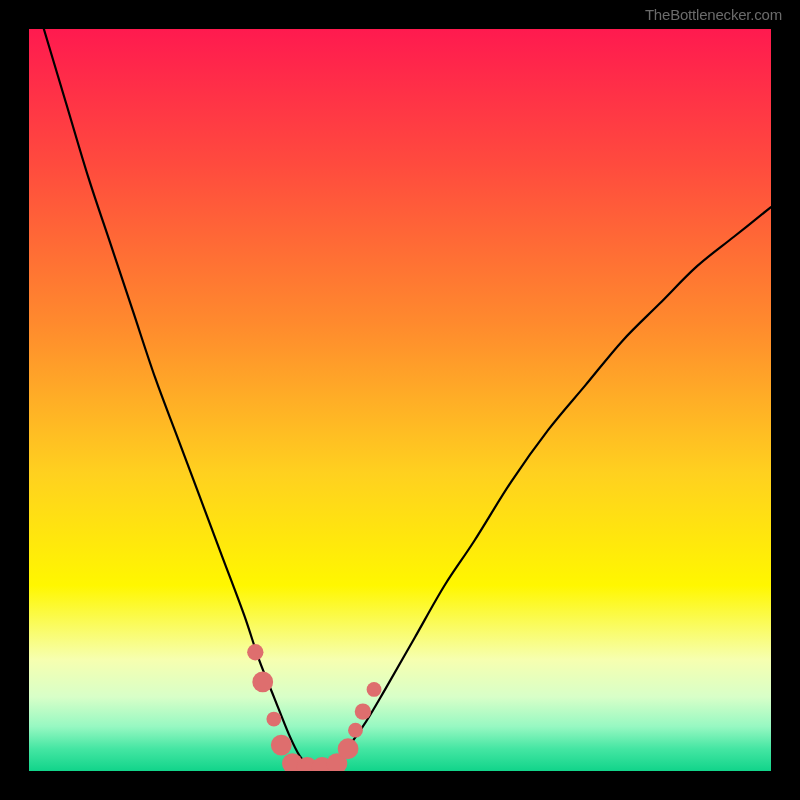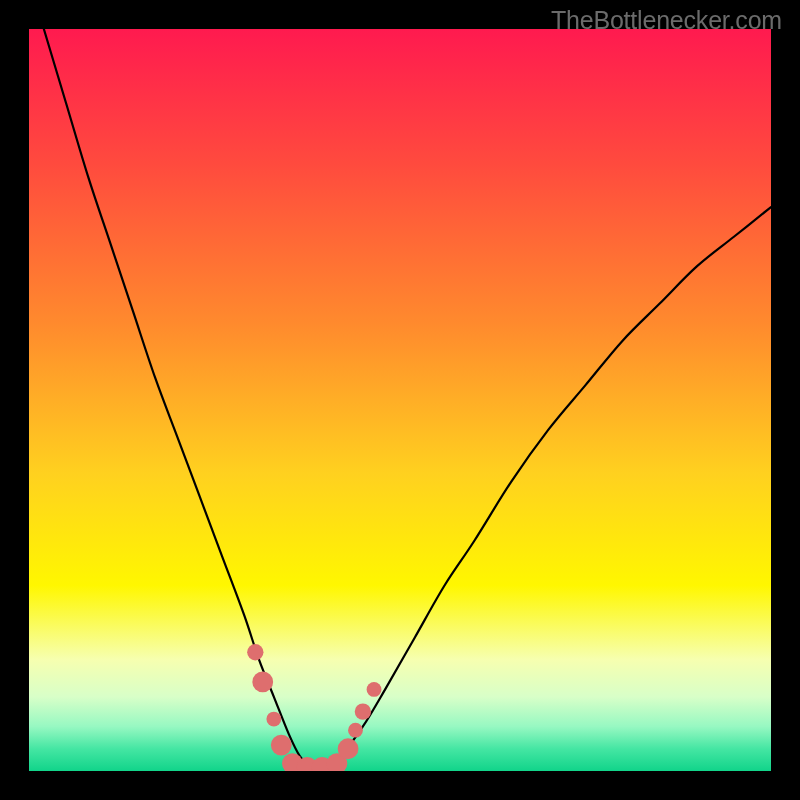--- a/index.html
+++ b/index.html
@@ -22,21 +22,21 @@
     top: 29px;
     width: 742px;
     height: 742px;
     overflow: hidden;
   }
   .watermark {
     position: absolute;
     top: 6px;
     right: 18px;
     color: #6b6b6b;
-    font-size: 25px;
+    font-size: 15px;
     font-weight: 500;
     letter-spacing: -0.2px;
   }
 </style>
 </head>
 <body>
 
 <div class="frame">
   <div class="watermark">TheBottlenecker.com</div>
   <div class="plot-area">

